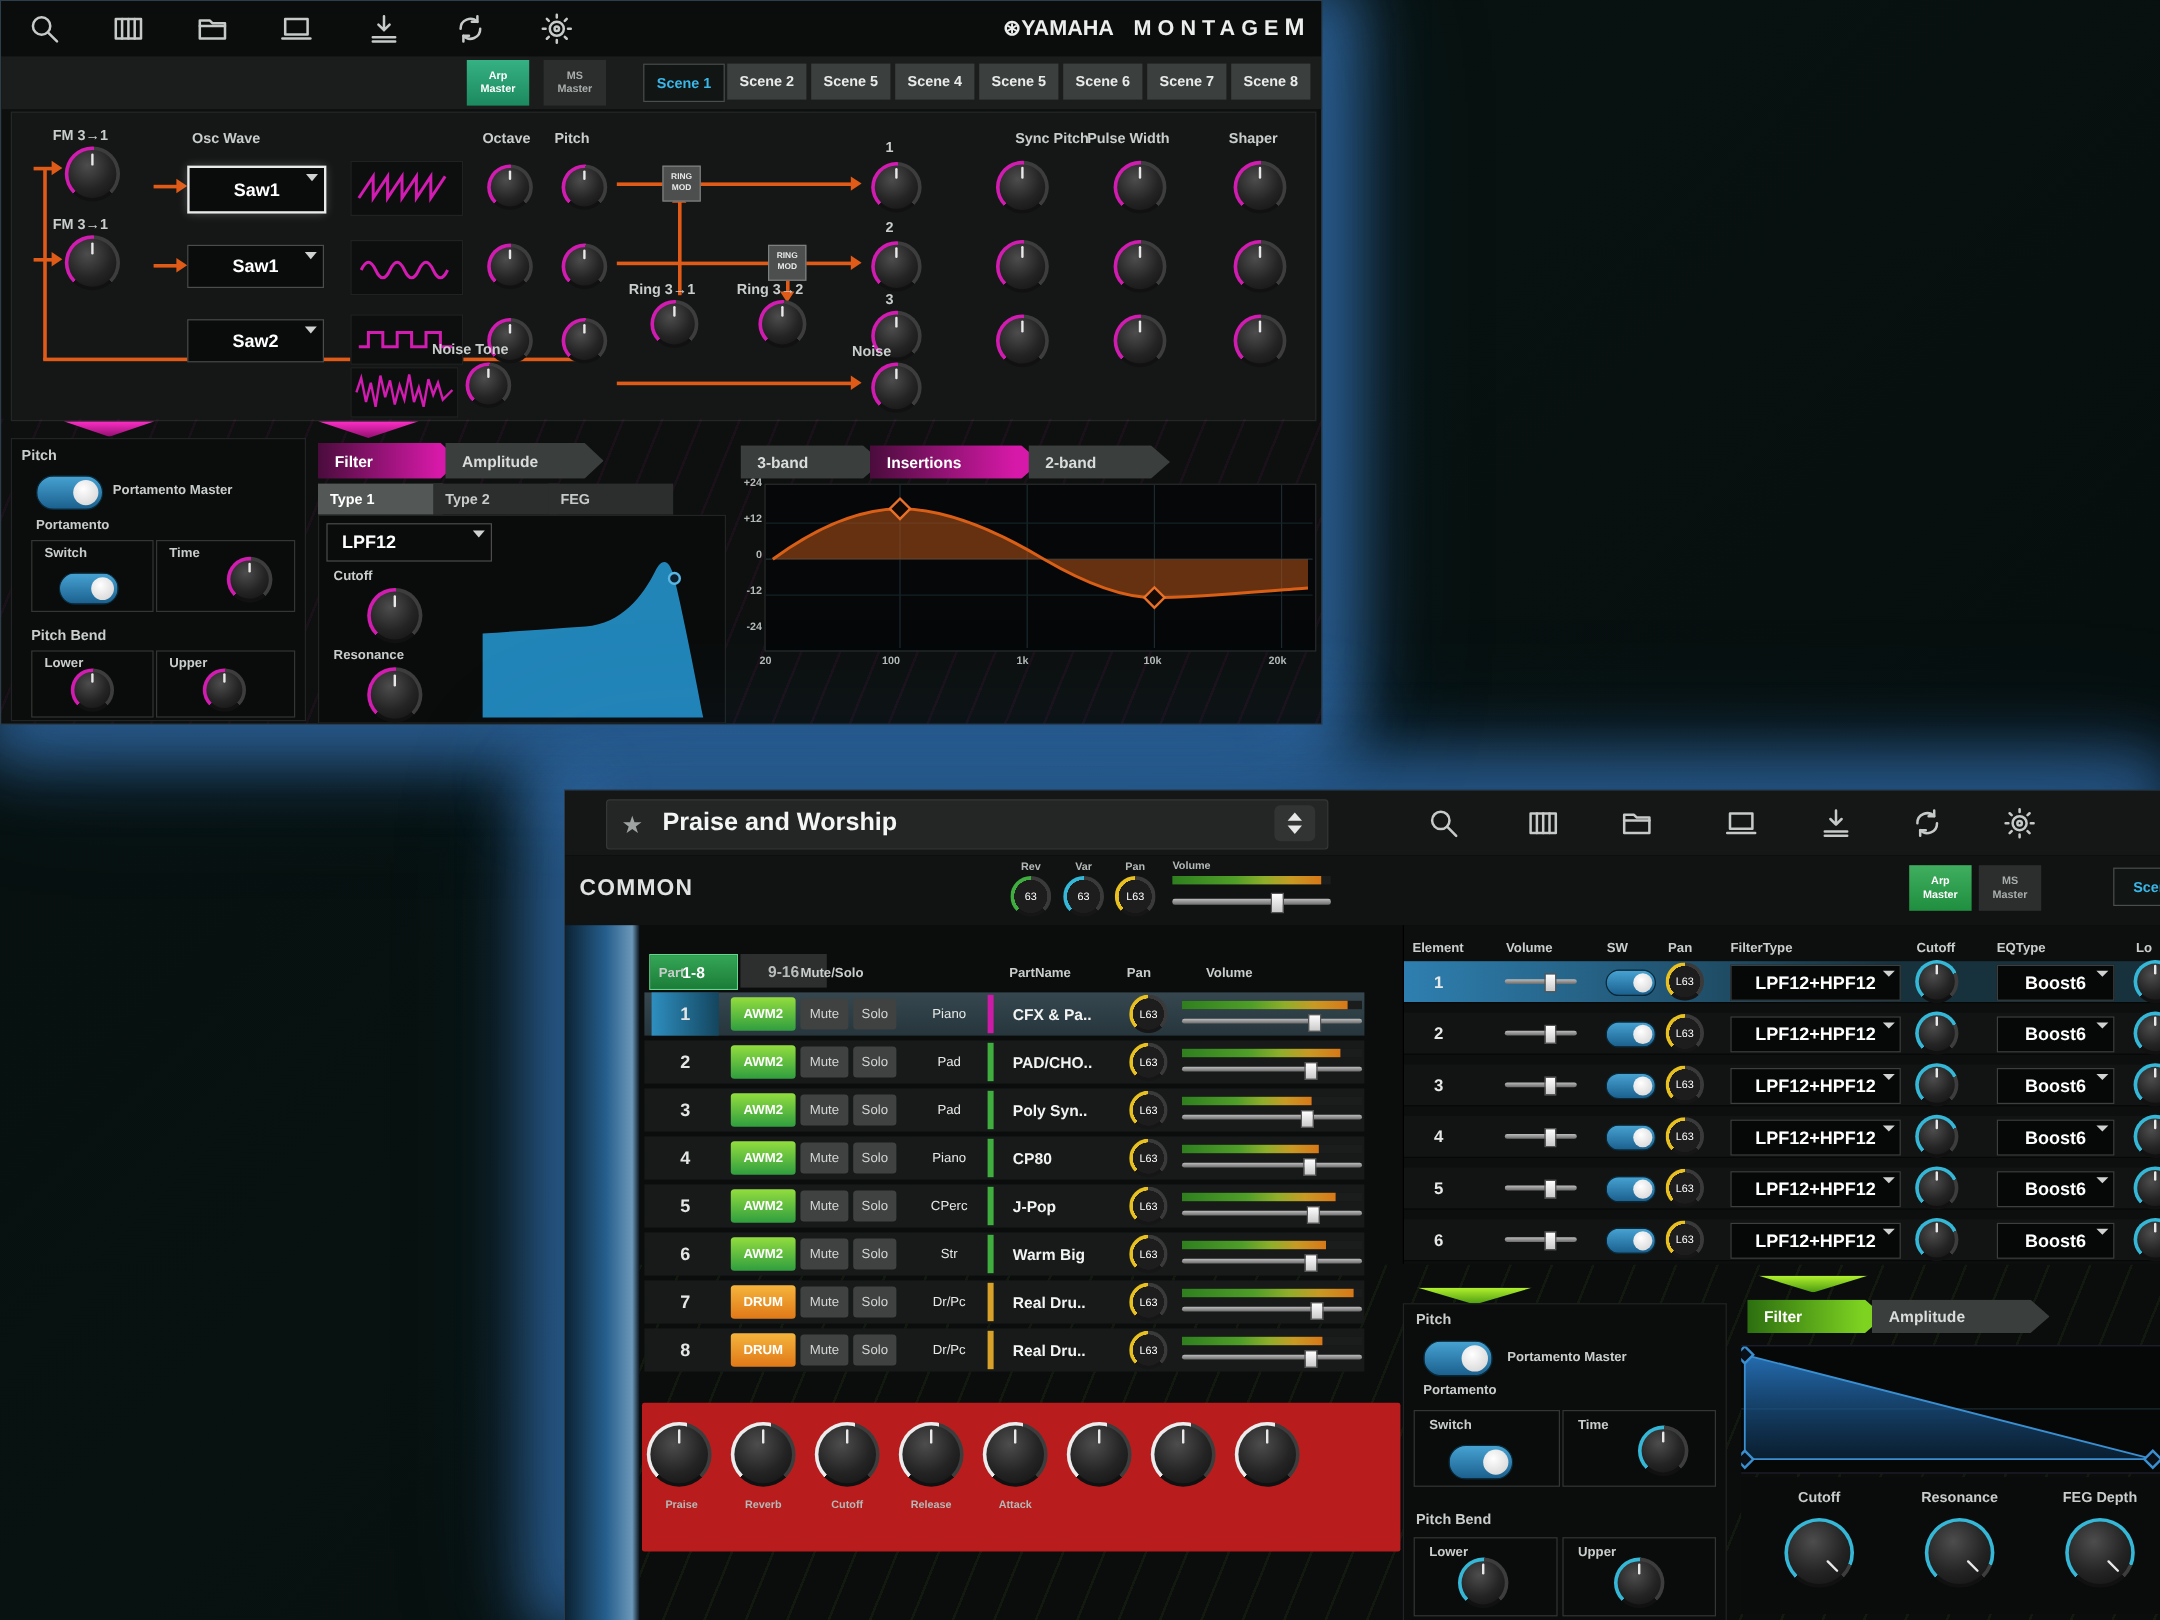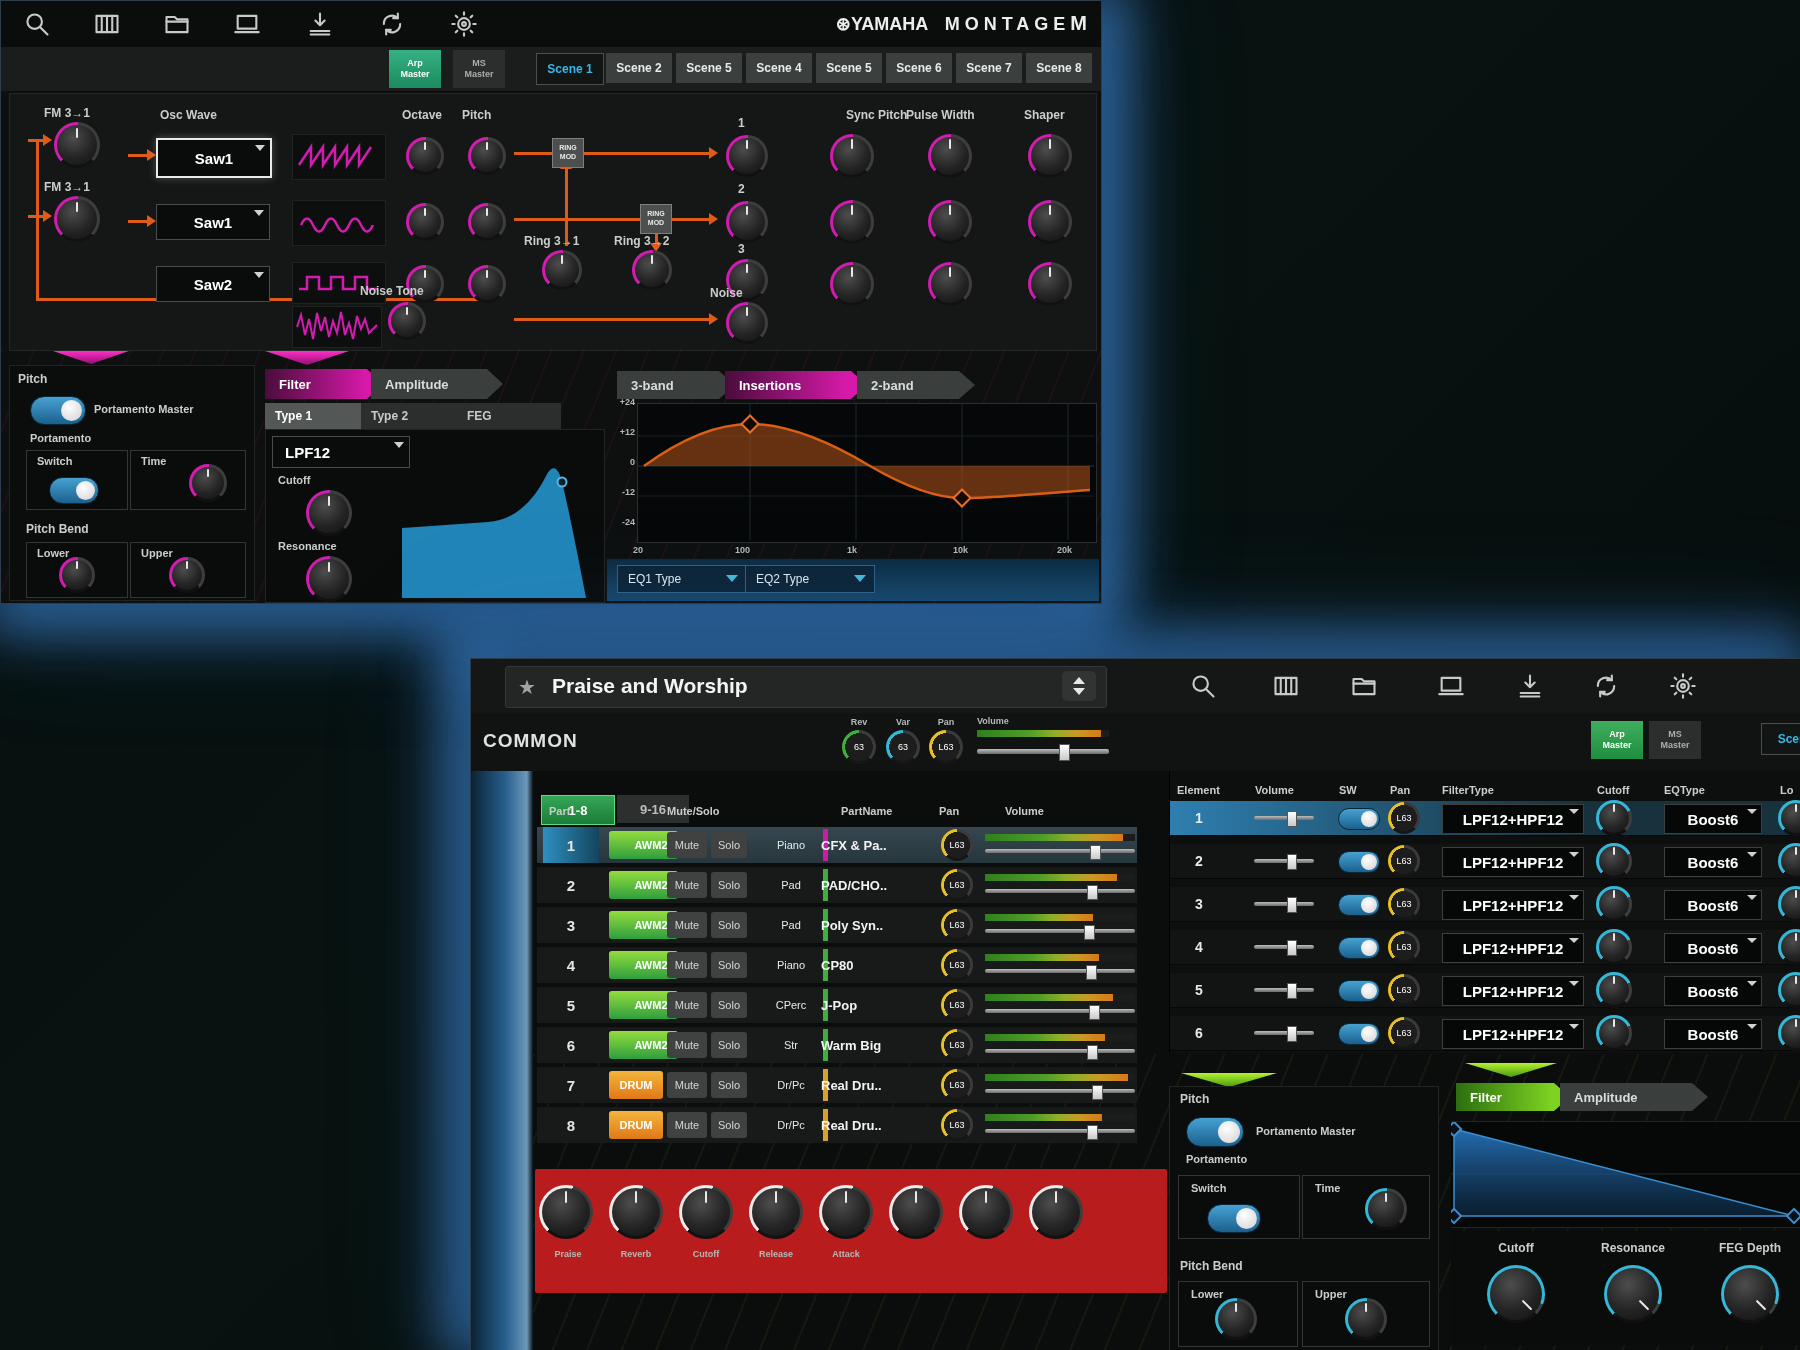--- a/index.html
+++ b/index.html
@@ -71,26 +71,26 @@
   .scn.on{background:#111514;border:1px solid #4a4e4d;color:#3ab6e8;}
   .mbtn{position:absolute;width:52px;height:38px;display:flex;flex-direction:column;align-items:center;justify-content:center;
         font-size:9px;font-weight:bold;line-height:1.25;background:#2b2e2d;color:#a9aeac;}
   .mbtn.on{background:linear-gradient(180deg,#35b184,#1c8a5e);color:#fff;}
   
   .prow{position:absolute;width:600px;height:36px;background:#171a19;}
   .prow.sel{background:linear-gradient(180deg,#36474f,#27363d);}
   .pnum{position:absolute;left:6px;top:0;width:56px;height:36px;display:flex;align-items:center;justify-content:center;font-size:15px;font-weight:bold;color:#e3e6e4;}
   .prow.sel .pnum{background:linear-gradient(90deg,#2e8fc0,#14455e);}
   .ebadge{position:absolute;left:72px;top:4px;width:54px;height:28px;border-radius:3px;display:flex;align-items:center;justify-content:center;font-size:11px;font-weight:bold;color:#fff;}
-  .ebadge.awm{background:linear-gradient(180deg,#93dd3e,#2f9e3f);padding-left:15px;}
+  .ebadge.awm{background:linear-gradient(180deg,#93dd3e,#2f9e3f);}
   .ebadge.drm{background:linear-gradient(180deg,#f5b53c,#e07818);color:#fff;}
   .msb{position:absolute;top:5px;height:26px;background:#3f4241;border-radius:3px;color:#d3d6d4;font-size:11px;display:flex;align-items:center;justify-content:center;}
   .cat{position:absolute;left:226px;top:0;width:56px;height:36px;display:flex;align-items:center;justify-content:center;font-size:11px;color:#e6e9e7;}
   .cbar{position:absolute;left:286px;top:2px;width:5px;height:32px;}
-  .pname{position:absolute;left:284px;top:0;width:152px;height:36px;display:flex;align-items:center;font-size:13px;font-weight:bold;color:#f2f4f3;}
+  .pname{position:absolute;left:307px;top:0;width:152px;height:36px;display:flex;align-items:center;font-size:13px;font-weight:bold;color:#f2f4f3;}
   .meterT{position:absolute;height:7px;background:#1b1d1c;}
   .meterF{position:absolute;left:0;top:0;height:100%;background:linear-gradient(90deg,#2f7f1f,#4f9e28 42%,#8fae2a 62%,#c89a24 80%,#d87818);}
   .strack{position:absolute;height:5px;background:linear-gradient(180deg,#bdbdbd,#6b6b6b);border-radius:2px;}
   .shandle{position:absolute;width:9px;height:15px;top:-5px;background:linear-gradient(180deg,#fff,#c9c9c9);border:1px solid #555;}
   
   .erow{position:absolute;width:632px;height:34px;background:#121414;border-bottom:1px solid #060707;}
   .erow.sel{background:linear-gradient(90deg,#2e7fb0,#17313d 65%);}
   .enum{position:absolute;left:14px;top:0;width:30px;height:34px;display:flex;align-items:center;justify-content:center;font-size:14px;font-weight:bold;color:#e6e9e7;}
   .tgs{position:absolute;width:40px;height:20px;border-radius:11px;background:linear-gradient(180deg,#46a2d2,#1b608e);border:1px solid #0a2838;}
   .tgs::after{content:'';position:absolute;top:2px;bottom:2px;right:2px;aspect-ratio:1;border-radius:50%;background:radial-gradient(circle at 40% 35%,#fff,#d0d0d0);}
@@ -334,24 +334,20 @@
           <path d="M6,62 C50,30 85,20 112,20 C150,20 192,38 232,62 C268,83 300,94 324,94 C360,94 422,88 452,86" fill="none" stroke="#d95f17" stroke-width="2.5"></path>
           <rect x="106" y="14" width="12" height="12" transform="rotate(45 112 20)" fill="#140a05" stroke="#e87028" stroke-width="2"></rect>
           <rect x="318" y="88" width="12" height="12" transform="rotate(45 324 94)" fill="#140a05" stroke="#e87028" stroke-width="2"></rect>
         </svg>
       </div>
       <span class="lb t" style="left:26px;top:186px;">20</span>
       <span class="lb t" style="left:128px;top:186px;">100</span>
       <span class="lb t" style="left:240px;top:186px;">1k</span>
       <span class="lb t" style="left:346px;top:186px;">10k</span>
       <span class="lb t" style="left:450px;top:186px;">20k</span>
-      <div class="abs" style="left:0;top:200px;width:492px;height:42px;background:linear-gradient(180deg,#0d2b42,#17486a);">
-        <div class="eqtb" style="left:10px;top:6px;width:118px;height:26px;">EQ1 Type</div>
-        <div class="eqtb" style="left:138px;top:6px;width:118px;height:26px;">EQ2 Type</div>
-      </div>
     </div>
   </div>
 
   <div class="win" style="left:470px;top:658px;width:1330px;height:692px;background:#0b0d0d;">
 
     <div class="abs" style="left:0;top:0;width:1330px;height:54px;background:#141716;border-bottom:1px solid #000;">
       <div class="abs" style="left:34px;top:7px;width:600px;height:40px;background:#232625;border:1px solid #343736;border-radius:3px;">
         <span class="star" style="left:12px;top:8px;">★</span>
         <span class="abs" style="left:46px;top:7px;font-size:21px;font-weight:bold;color:#f4f6f5;">Praise and Worship</span>
         <div class="spinner" style="left:556px;top:4px;"></div>

